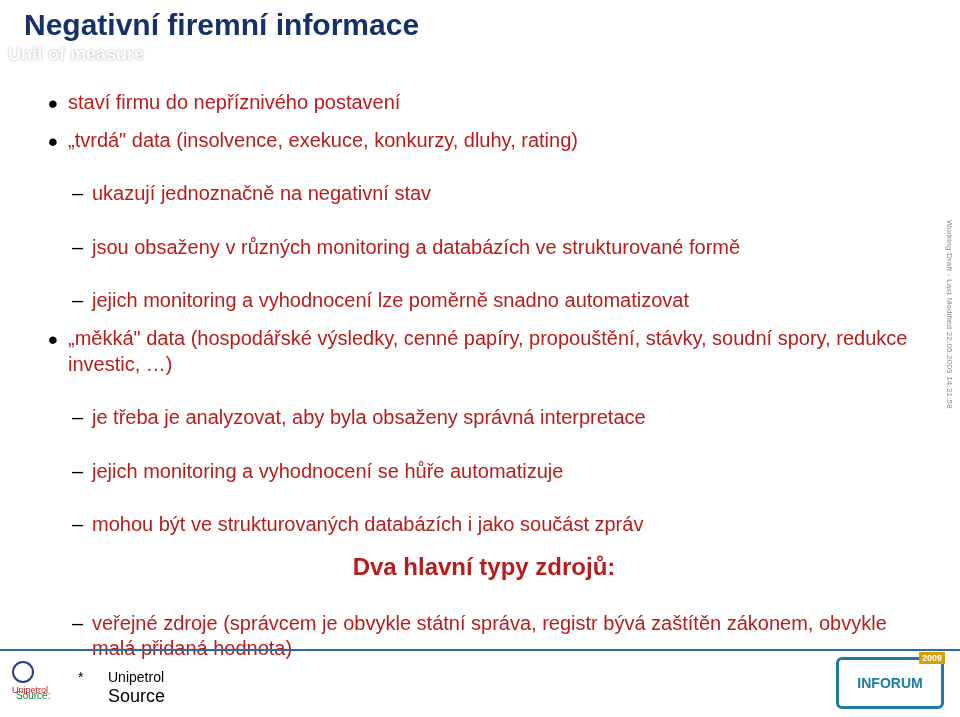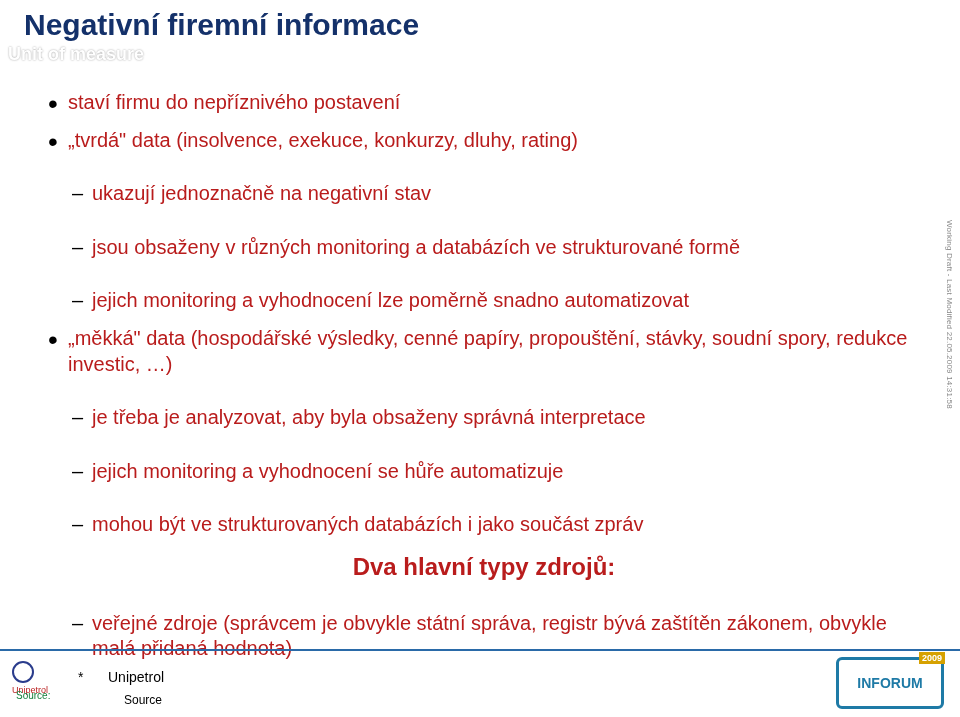--- a/index.html
+++ b/index.html
@@ -25,21 +25,21 @@
   .b2 { position: relative; padding-left: 44px; margin-top: 28px; }
   .b2::before { content: "–"; position: absolute; left: 24px; top: 0; color: #000; }
   .h2 { font-size: 24px; font-weight: bold; margin-top: 14px; margin-left: 4px; text-align: center; }
   .footer {
     position: absolute; left: 0; right: 0; bottom: 0; height: 68px;
     border-top: 2px solid #2a6aa8;
   }
   .footer-star { position: absolute; left: 78px; bottom: 32px; font-size: 14px; color: #000; }
   .footer-note { position: absolute; left: 108px; bottom: 32px; font-size: 14px; color: #000; }
   .footer-srclabel { position: absolute; left: 16px; bottom: 16px; font-size: 10px; color: #15803d; }
-  .footer-src { position: absolute; left: 108px; bottom: 10px; font-size: 12px; color: #000; margin-left: 16px; }
+  .footer-src { position: absolute; left: 108px; bottom: 10px; font-size: 18px; color: #000; }
   .logo-left {
     position: absolute; left: 12px; bottom: 14px;
     width: 68px; height: 42px;
   }
   .logo-left .circ { width: 22px; height: 22px; border: 2px solid #2a3c8c; border-radius: 50%; display: inline-block; }
   .logo-left .lbl { font-size: 9px; color: #b22; display: block; margin-top: -2px; }
   .logo-right {
     position: absolute; right: 16px; bottom: 8px;
     width: 108px; height: 52px;
     border: 3px solid #1e7aa6; border-radius: 6px;

